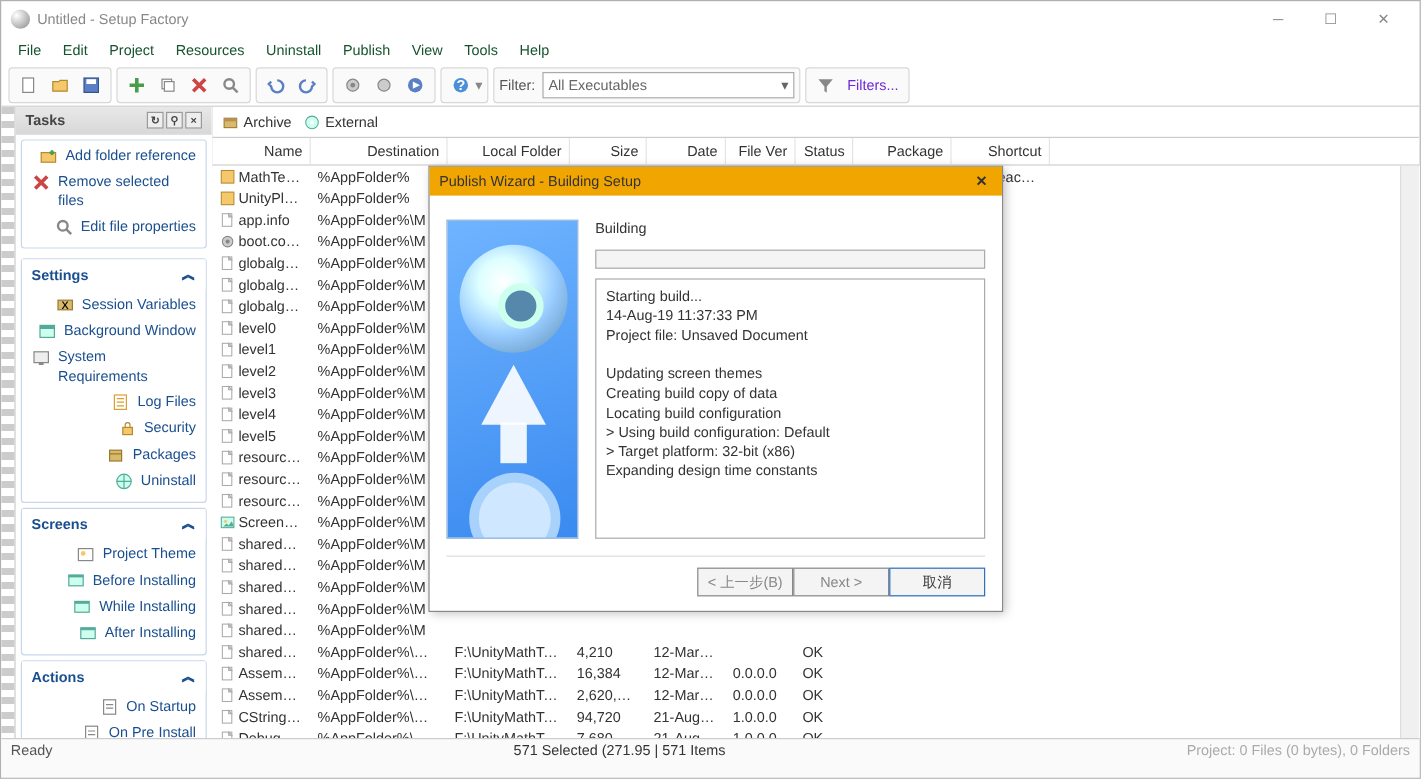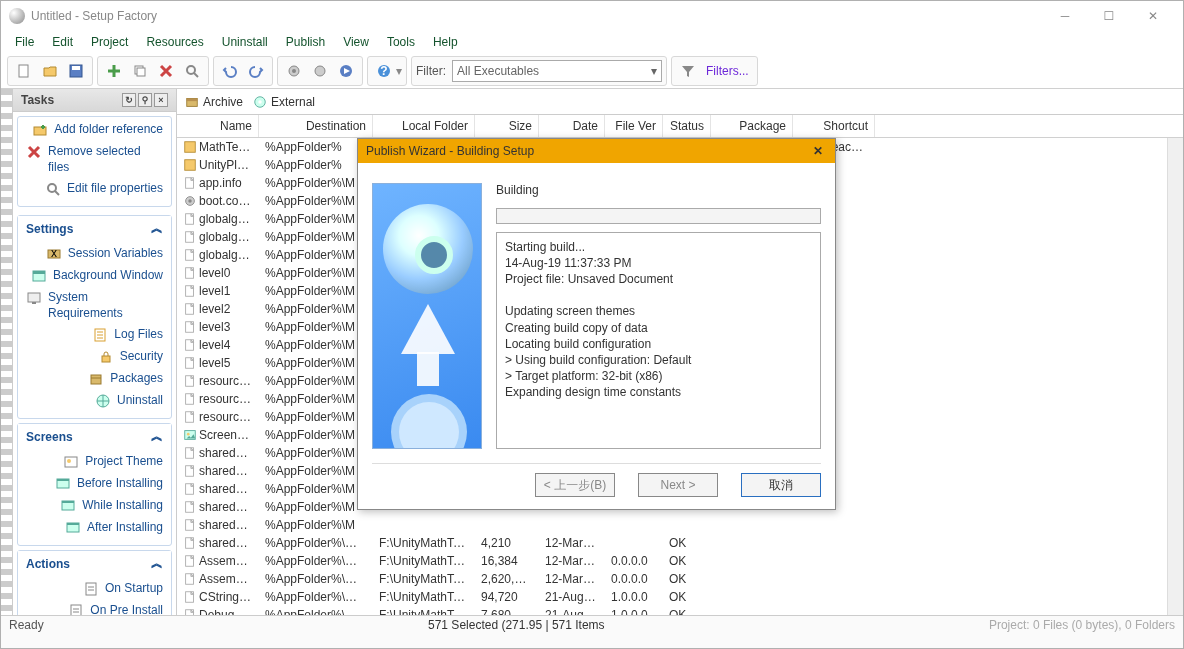--- a/index.html
+++ b/index.html
@@ -54,21 +54,21 @@
 .dlg-img .disc { position: absolute; top: 20px; left: 10px; width: 90px; height: 90px; border-radius: 50%; background: radial-gradient(circle at 40% 35%, #fff 0%, #dff 25%, #9cf 55%, #58a 100%); }
 .dlg-img .disc::after { content:""; position:absolute; top:32px; left:32px; width:26px; height:26px; border-radius:50%; background:#58a; border: 6px solid #cfe; }
 .dlg-img .arrow { position: absolute; top: 120px; left: 28px; width: 0; height: 0; border-left: 27px solid transparent; border-right: 27px solid transparent; border-bottom: 50px solid #fff; opacity: 0.9; }
 .dlg-img .stem { position:absolute; top:168px; left:44px; width:22px; height:34px; background:#fff; opacity:0.9; }
 .dlg-img .gear { position:absolute; bottom:-14px; left:26px; width:60px; height:60px; border-radius:50%; background:#cfe8ff; box-shadow: 0 0 0 8px #a8d2fb; }
 .dlg-right { flex: 1; display: flex; flex-direction: column; }
 .dlg-heading { color: #333; margin-bottom: 11px; }
 .dlg-prog { height: 16px; border: 1px solid #aaa; background: #f4f4f4; margin-bottom: 8px; }
 .dlg-log { flex: 1; border: 1px solid #aaa; padding: 6px 8px; color: #333; overflow: auto; background: #fff; font-size: 12px; line-height: 1.35; white-space: pre-line; }
 .dlg-sep { height: 1px; background: #ddd; margin: 4px 14px; }
-.dlg-btns { height: 42px; display: flex; align-items: center; justify-content: flex-end; gap: 23px; padding: 0 14px 6px 14px; }
+.dlg-btns { height: 42px; display: flex; align-items: center; justify-content: flex-end; gap: 0; padding: 0 14px 6px 14px; }
 .dlg-btn { min-width: 80px; height: 24px; border: 1px solid #888; background: #f4f4f4; display: flex; align-items: center; justify-content: center; color: #888; }
 .dlg-btn.default { border: 1px solid #2a6fc0; color: #333; }
 .ic { display:inline-block; }
 </style>
 </head>
 <body>
 
 <div class="titlebar">
   <span class="titlebar-icon"></span>
   <span class="titlebar-title">Untitled - Setup Factory</span>

